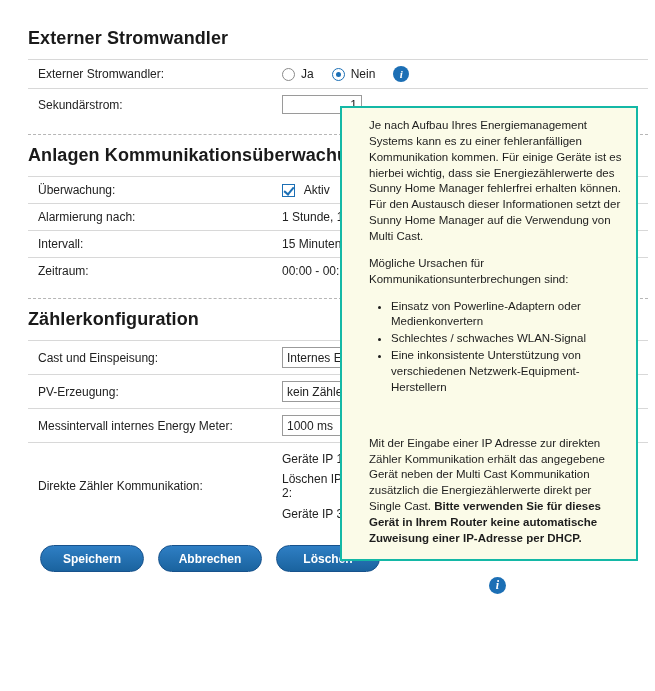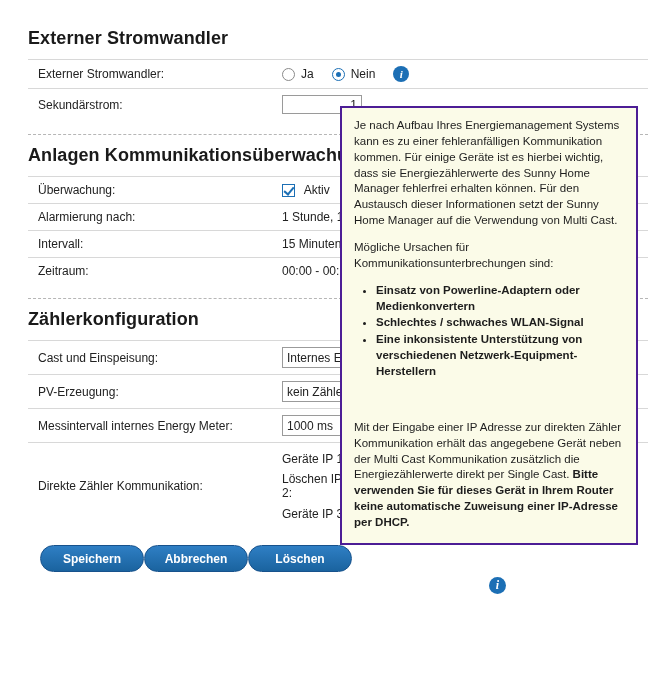--- a/index.html
+++ b/index.html
@@ -169,20 +169,21 @@
   .ip-rows div.ip-line:last-child { margin-bottom: 0; gap: 46px; }
   .ip-lbl {
     width: 72px;
     font-size: 12px;
     color: #222;
   }
 
   .buttons {
     margin: 16px 0 0 26px;
     display: flex;
+    gap: 14px;
   }
   .btn {
     width: 104px;
     height: 27px;
     border-radius: 14px;
     border: 1px solid #17528c;
     background: linear-gradient(#2f7fc4, #1a639f);
     color: #ffffff;
     font-size: 12px;
     font-weight: bold;
@@ -191,36 +192,36 @@
     text-align: center;
     line-height: 25px;
   }
 
   
   .tooltip {
     position: absolute;
     left: 340px;
     top: 78px;
     width: 298px;
-    border: 2px solid #4c1d95;
+    border: 2px solid #14b8a6;
     background: #fbfbe8;
     box-sizing: border-box;
-    padding: 10px 12px 12px 12px;
+    padding: 10px 12px 12px 27px;
     font-size: 11.5px;
     line-height: 1.38;
     color: #1d1d1d;
     z-index: 20;
   }
   .tooltip p { margin: 0 0 11px 0; }
   .tooltip p:last-child { margin-bottom: 0; margin-top: 40px; }
   .tooltip ul {
     margin: 0 0 11px 0;
     padding-left: 22px;
   }
-  .tooltip li { margin-bottom: 1px; font-weight: bold; }
+  .tooltip li { margin-bottom: 1px; }
   .tooltip .bold { font-weight: bold; }
   .info-icon-tip {
     position: absolute;
     left: 489px;
     top: 549px;
     z-index: 25;
   }
   .info-icon-big {
     width: 17px;
     height: 17px;

